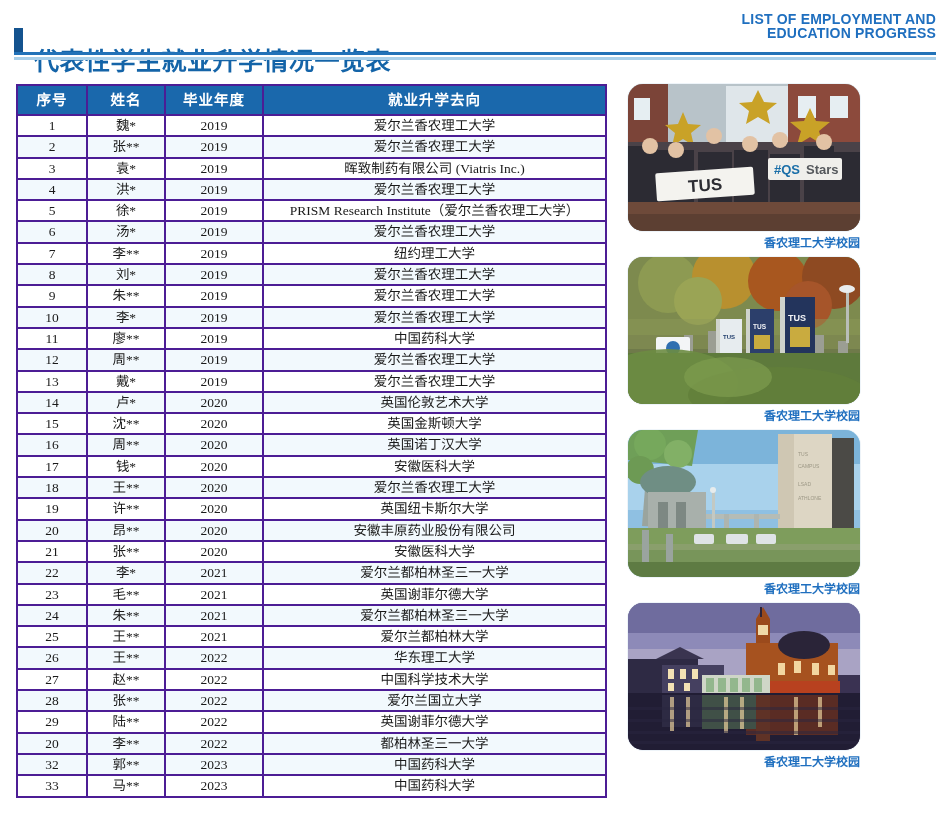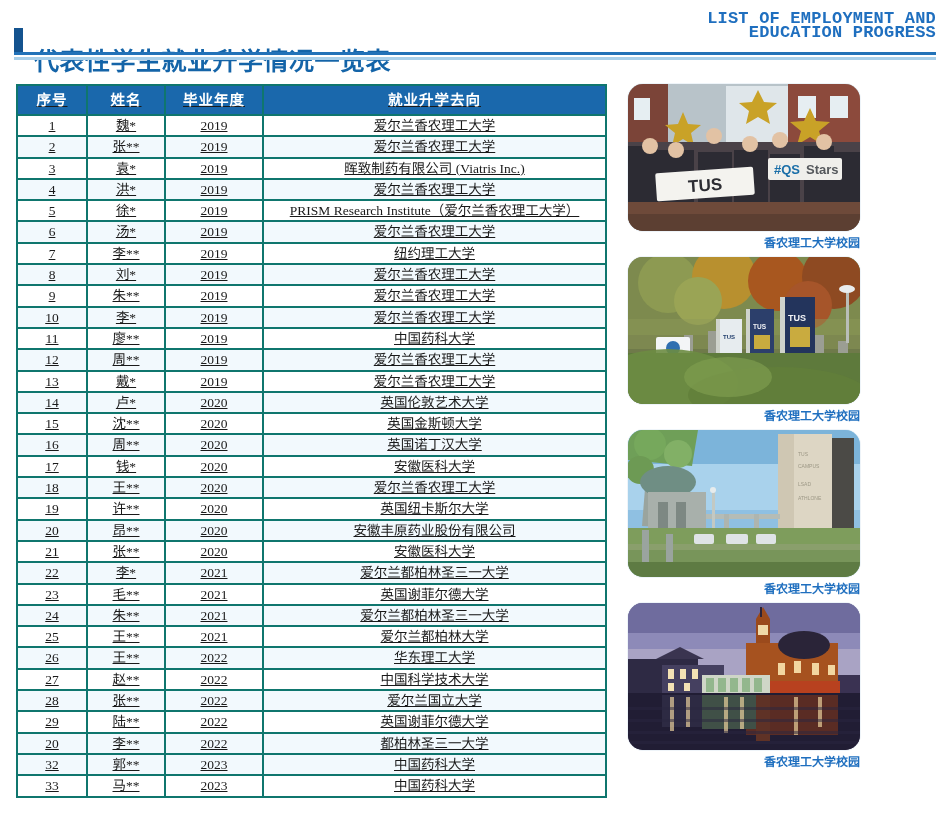--- a/index.html
+++ b/index.html
@@ -45,22 +45,22 @@
     font-size: 25px;
     font-weight: bold;
     color: #1464a8;
     letter-spacing: 0.5px;
     line-height: 30px;
     white-space: nowrap;
     margin-top: 36px;
   }
   .title-right {
     text-align: right;
-    font-family: Liberation Mono, monospace;
-    font-size: 17px;
+    font-family: Liberation Sans, sans-serif;
+    font-size: 14px;
     font-weight: bold;
     color: #1f6fbf;
     line-height: 14px;
     letter-spacing: 0.2px;
     padding-top: 2px;
   }
 
   .rule-group {
     position: absolute;
     left: 14px;
@@ -90,22 +90,21 @@
   
   .table-wrap {
     width: 591px;
     flex: 0 0 auto;
   }
   table.roster {
     border-collapse: separate;
     border-spacing: 2px 2px;
     width: 100%;
     table-layout: fixed;
-    background: #0f766e;
-    text-decoration: underline;
+    background: #4c1d95;
   }
   table.roster col.c-idx   { width: 68px; }
   table.roster col.c-name  { width: 76px; }
   table.roster col.c-year  { width: 96px; }
   table.roster col.c-dest  { width: auto; }
 
   table.roster thead th {
     background: #1a68ac;
     color: #ffffff;
     font-family: "Liberation Sans", "DejaVu Sans", sans-serif;

